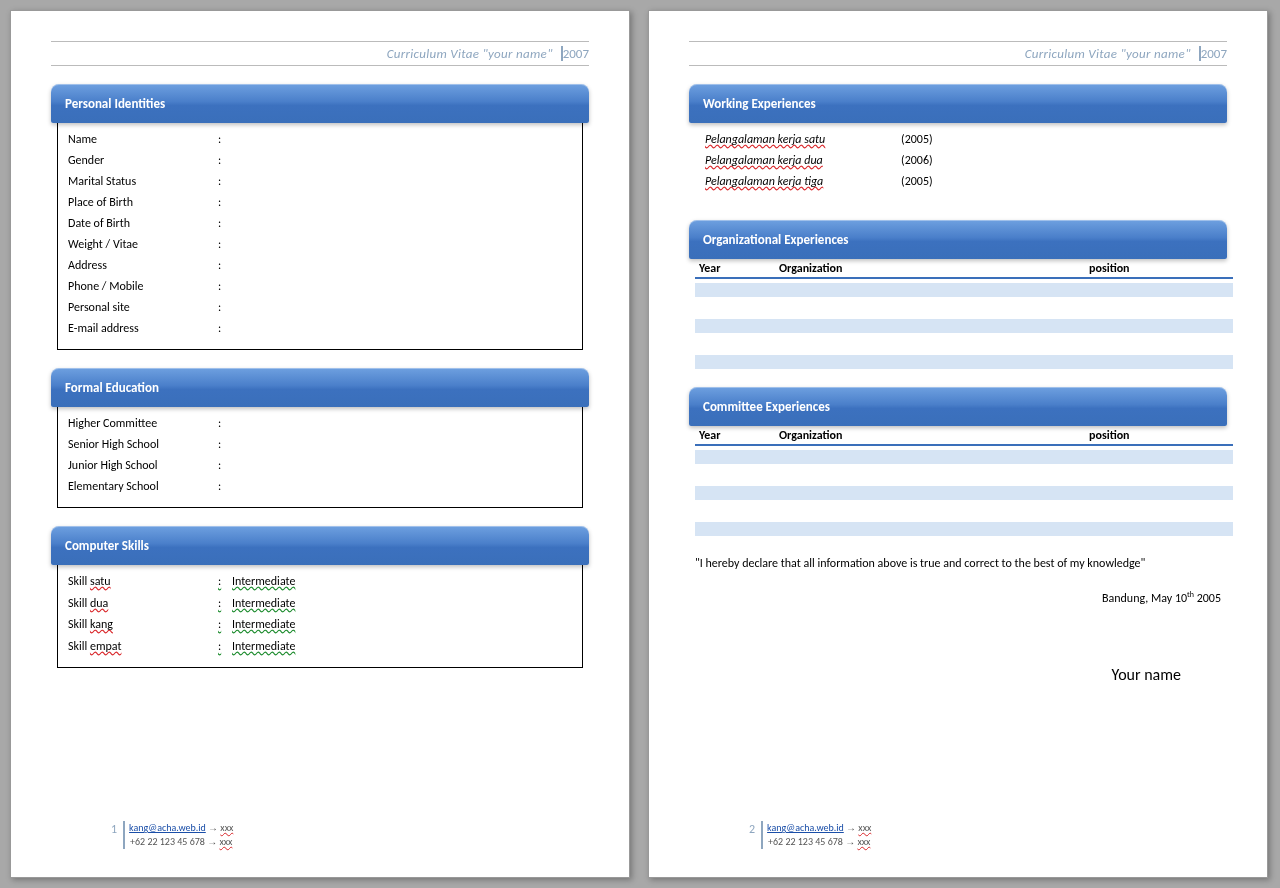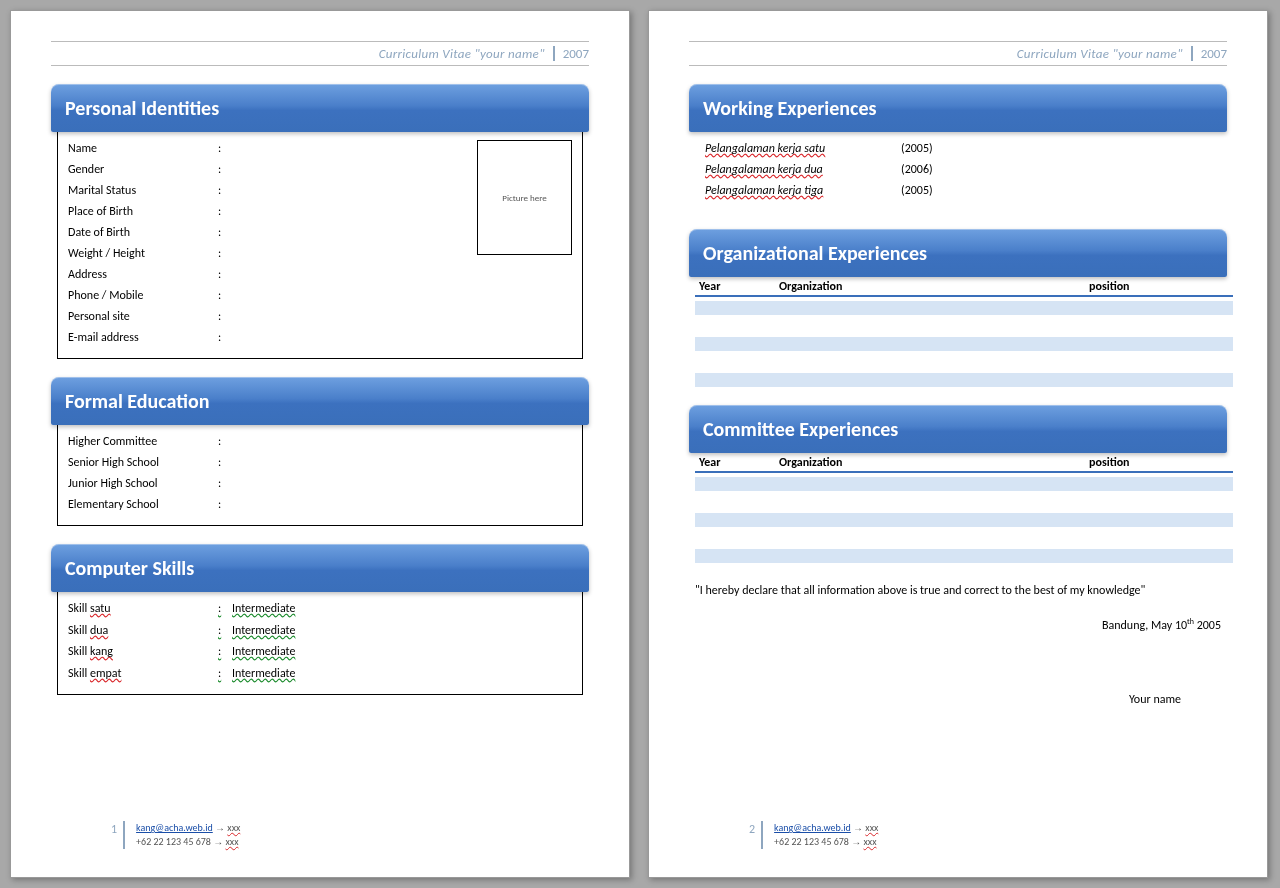--- a/index.html
+++ b/index.html
@@ -27,26 +27,26 @@
     align-items: baseline;
     border-top: 1px solid #bbb;
     border-bottom: 1px solid #bbb;
     margin-top: 10px;
     padding: 4px 0;
     gap: 8px;
     font-size: 13px;
     color: #8ea6bf;
   }
   .header .title { font-style: italic; letter-spacing: 0.3px; }
-  .header .year { border-left: 2px solid #8ea6bf; padding-left: 8px; font-weight: 500; }
+  .header .year { border-left: 2px solid #8ea6bf; padding-left: 0; font-weight: 500; }
   .section-header {
     background: linear-gradient(to bottom, #6ea0e0 0%, #4a7fca 45%, #3c71bf 55%, #3a6fba 100%);
     color: #fff;
     font-weight: bold;
-    font-size: 20px;
+    font-size: 13px;
     padding: 12px 14px;
     border-radius: 8px 8px 2px 2px;
     box-shadow: 0 2px 4px rgba(0,0,0,0.25), inset 0 1px 0 rgba(255,255,255,0.35);
     margin-top: 18px;
     position: relative;
   }
   .section-body {
     border: 1px solid #000;
     border-top: none;
     padding: 6px 10px 10px 10px;
@@ -80,51 +80,48 @@
   .org-table-head .o { flex: 1; }
   .org-table-head .p { width: 140px; }
   .org-stripe { height: 14px; background: #d6e4f4; margin-top: 4px; }
   .org-white { height: 14px; background: #fff; margin-top: 4px; }
   .declaration {
     font-size: 12px;
     margin: 18px 6px 0 6px;
     line-height: 1.5;
   }
   .sign-place { text-align: right; margin: 17px 6px 0 6px; font-size: 12px; }
-  .sign-name { text-align: right; margin: 60px 46px 0 6px; font-size: 12px; }
+  .sign-name { text-align: right; margin: 60px 46px 0 6px; font-size: 16px; }
   .footer {
     position: absolute;
     bottom: 28px;
     left: 100px;
     font-size: 10px;
     color: #555;
     display: flex;
     align-items: flex-start;
     gap: 6px;
   }
   .footer .pagenum { color: #8ea6bf; font-size: 12px; margin-top: 1px; }
-  .footer .bar { border-left: 2px solid #8ea6bf; padding-left: 11px; line-height: 1.4; }
+  .footer .bar { border-left: 2px solid #8ea6bf; padding-left: 4px; line-height: 1.4; text-align: center; }
   .footer a { color: #1a4ea8; text-decoration: underline; }
   .arrow { font-family: sans-serif; }
   sup { font-size: 8px; }
 </style>
 </head>
 <body>
 
 <div class="page">
   <div class="header">
     <span class="title">Curriculum Vitae "your name"</span>
     <span class="year">2007</span>
   </div>
 
   <div class="section-header">Personal Identities</div>
   <div class="section-body">
-    <div class="picture-box">
-      <span>Picture here</span>
-    </div>
     <div id="id-fields">
         <div class="kv">
           <span class="k">Name</span>
           <span class="c">:</span>
         </div>
         <div class="kv">
           <span class="k">Gender</span>
           <span class="c">:</span>
         </div>
         <div class="kv">
@@ -133,21 +130,21 @@
         </div>
         <div class="kv">
           <span class="k">Place of Birth</span>
           <span class="c">:</span>
         </div>
         <div class="kv">
           <span class="k">Date of Birth</span>
           <span class="c">:</span>
         </div>
         <div class="kv">
-          <span class="k">Weight / Height</span>
+          <span class="k">Weight / Vitae</span>
           <span class="c">:</span>
         </div>
         <div class="kv">
           <span class="k">Address</span>
           <span class="c">:</span>
         </div>
         <div class="kv">
           <span class="k">Phone / Mobile</span>
           <span class="c">:</span>
         </div>

